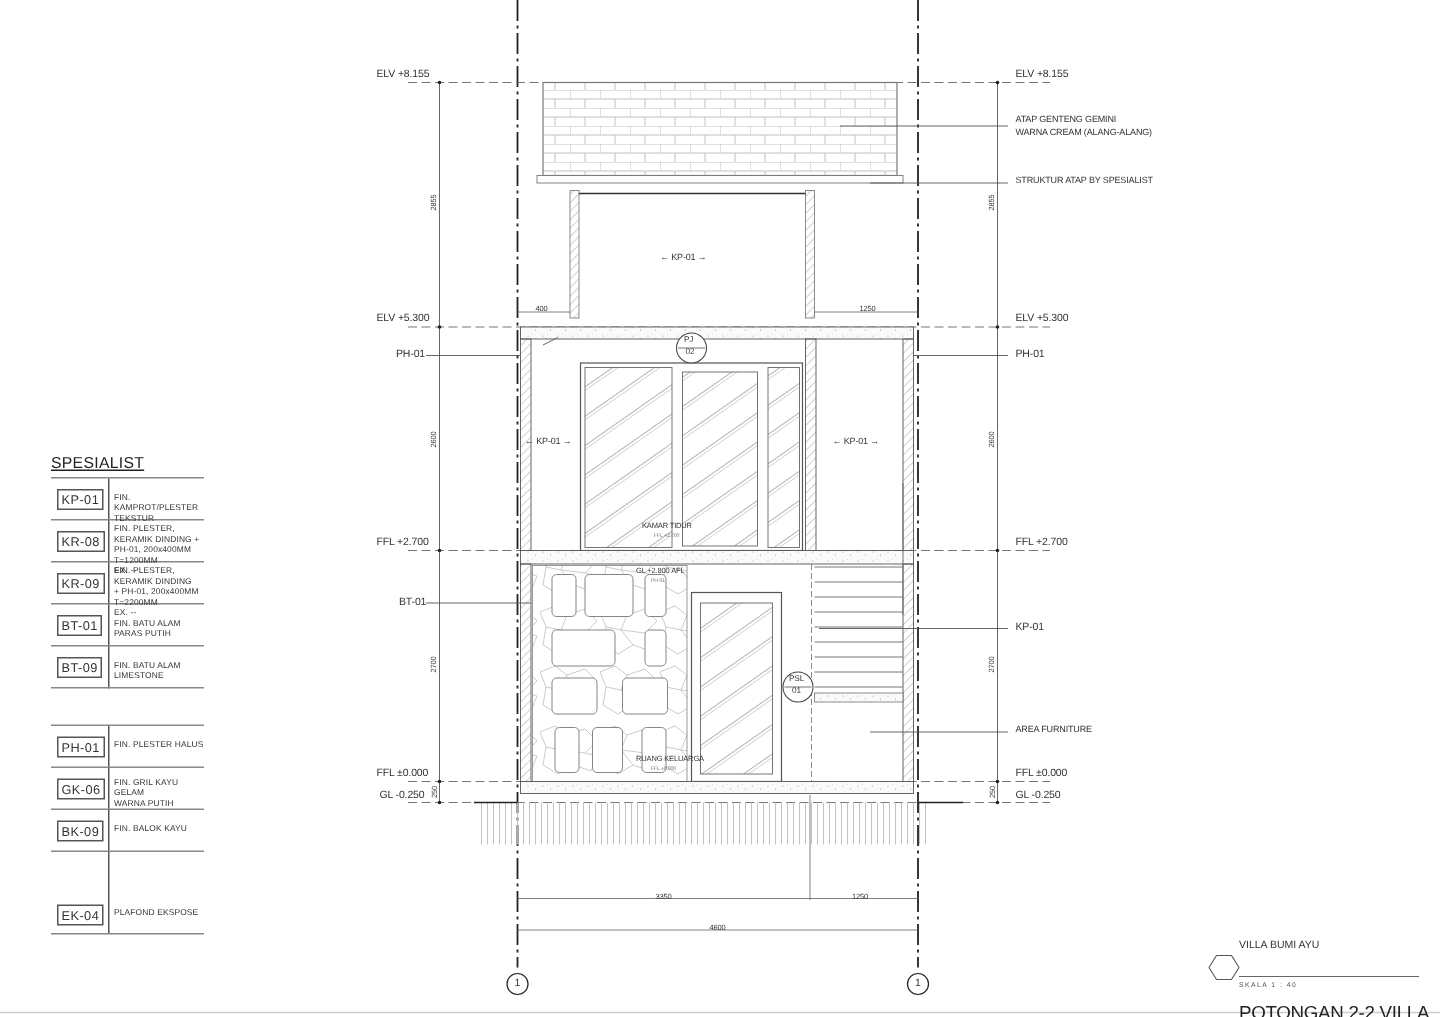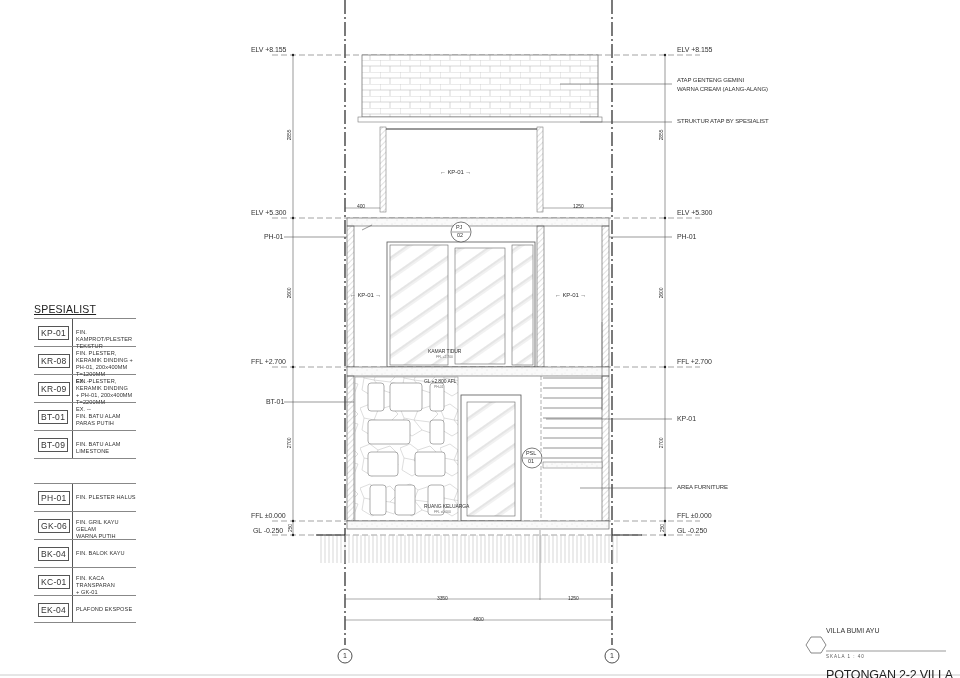--- a/index.html
+++ b/index.html
@@ -252,27 +252,22 @@
   <div class="legend-row" style="top:0;height:27px">
     <span class="code" style="top:7px">PH-01</span>
     <span class="desc" style="top:10px">FIN. PLESTER HALUS</span>
   </div>
   <div class="legend-row" style="top:28px;height:27px">
     <span class="code" style="top:7px">GK-06</span>
     <span class="desc" style="top:7px">FIN. GRIL KAYU GELAM
 WARNA PUTIH</span>
   </div>
   <div class="legend-row" style="top:56px;height:27px">
-    <span class="code" style="top:7px">BK-04</span>
+    <span class="code" style="top:7px">BK-09</span>
     <span class="desc" style="top:10px">FIN. BALOK KAYU</span>
-  </div>
-  <div class="legend-row" style="top:84px;height:27px">
-    <span class="code" style="top:7px">KC-01</span>
-    <span class="desc" style="top:7px">FIN. KACA TRANSPARAN
-+ GK-01</span>
   </div>
   <div class="legend-row" style="top:112px;height:26px">
     <span class="code" style="top:7px">EK-04</span>
     <span class="desc" style="top:10px">PLAFOND EKSPOSE</span>
   </div>
 </div>
 
 <div class="tb-proj">VILLA BUMI AYU</div>
 <div class="tb-title">POTONGAN 2-2 VILLA BARAT</div>
 <div class="tb-scale">SKALA  1 : 40</div>

